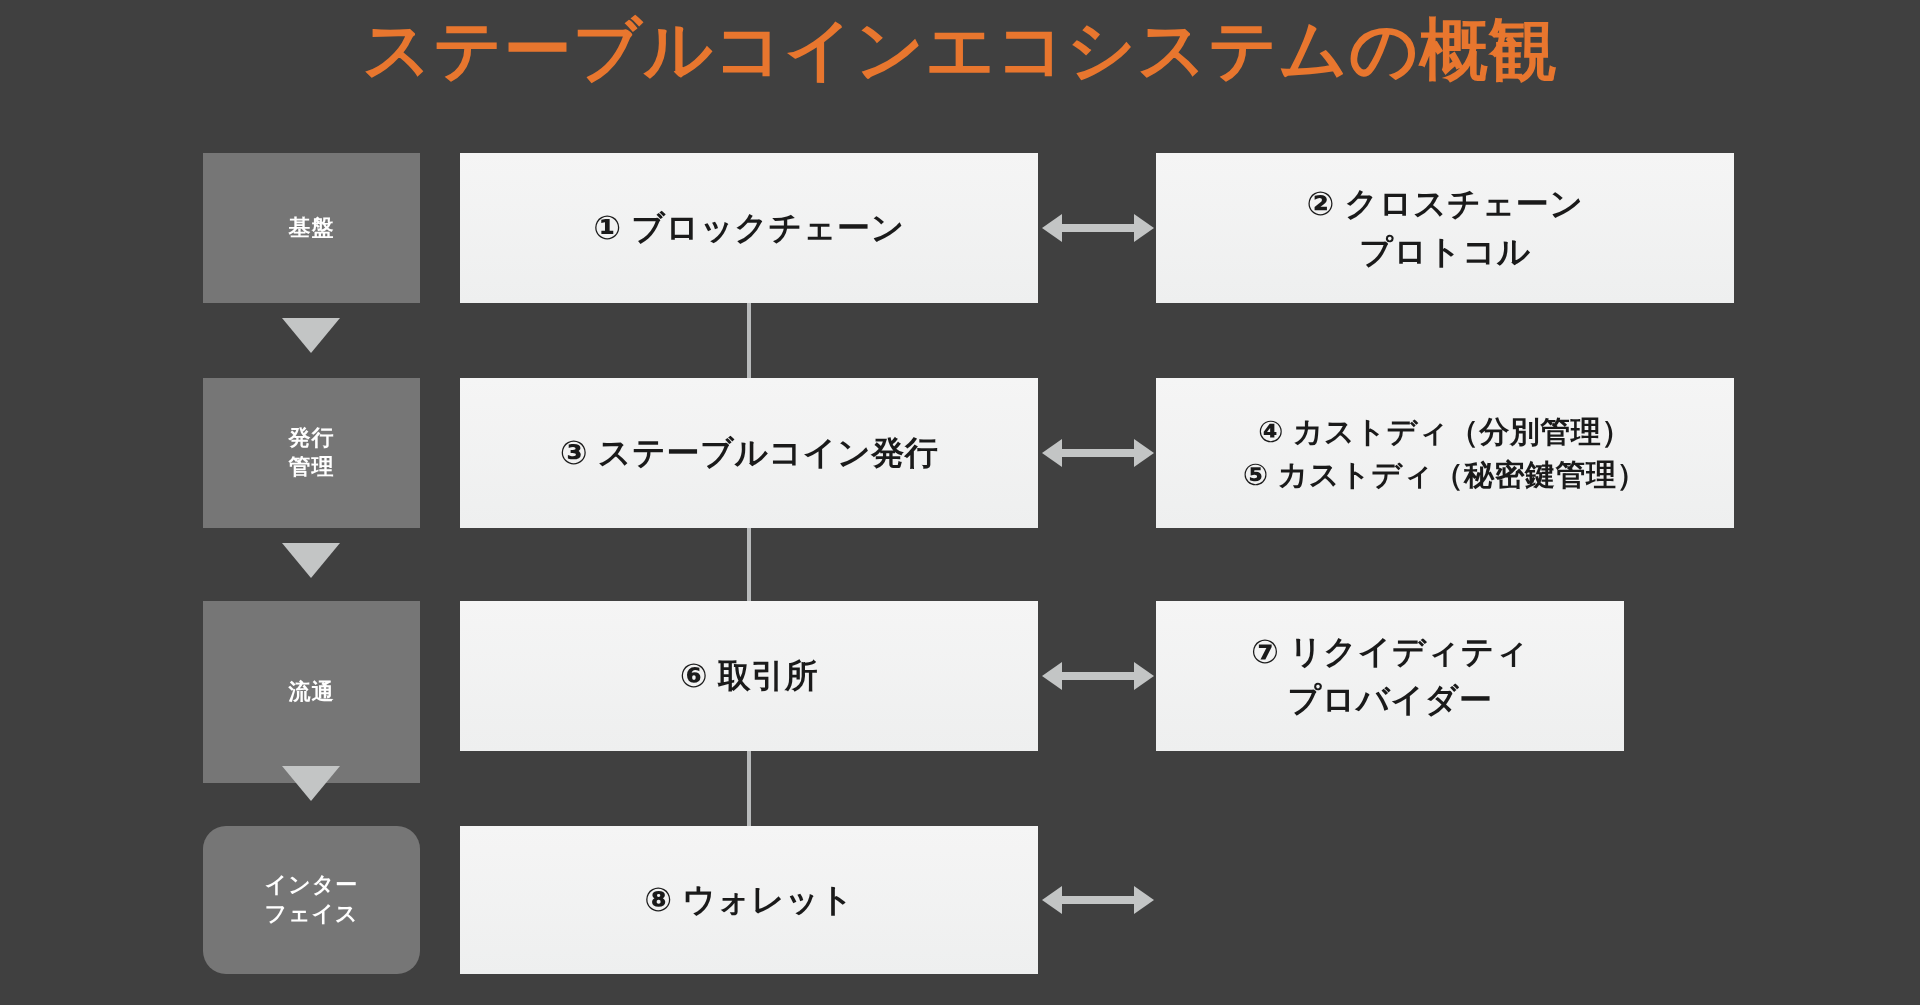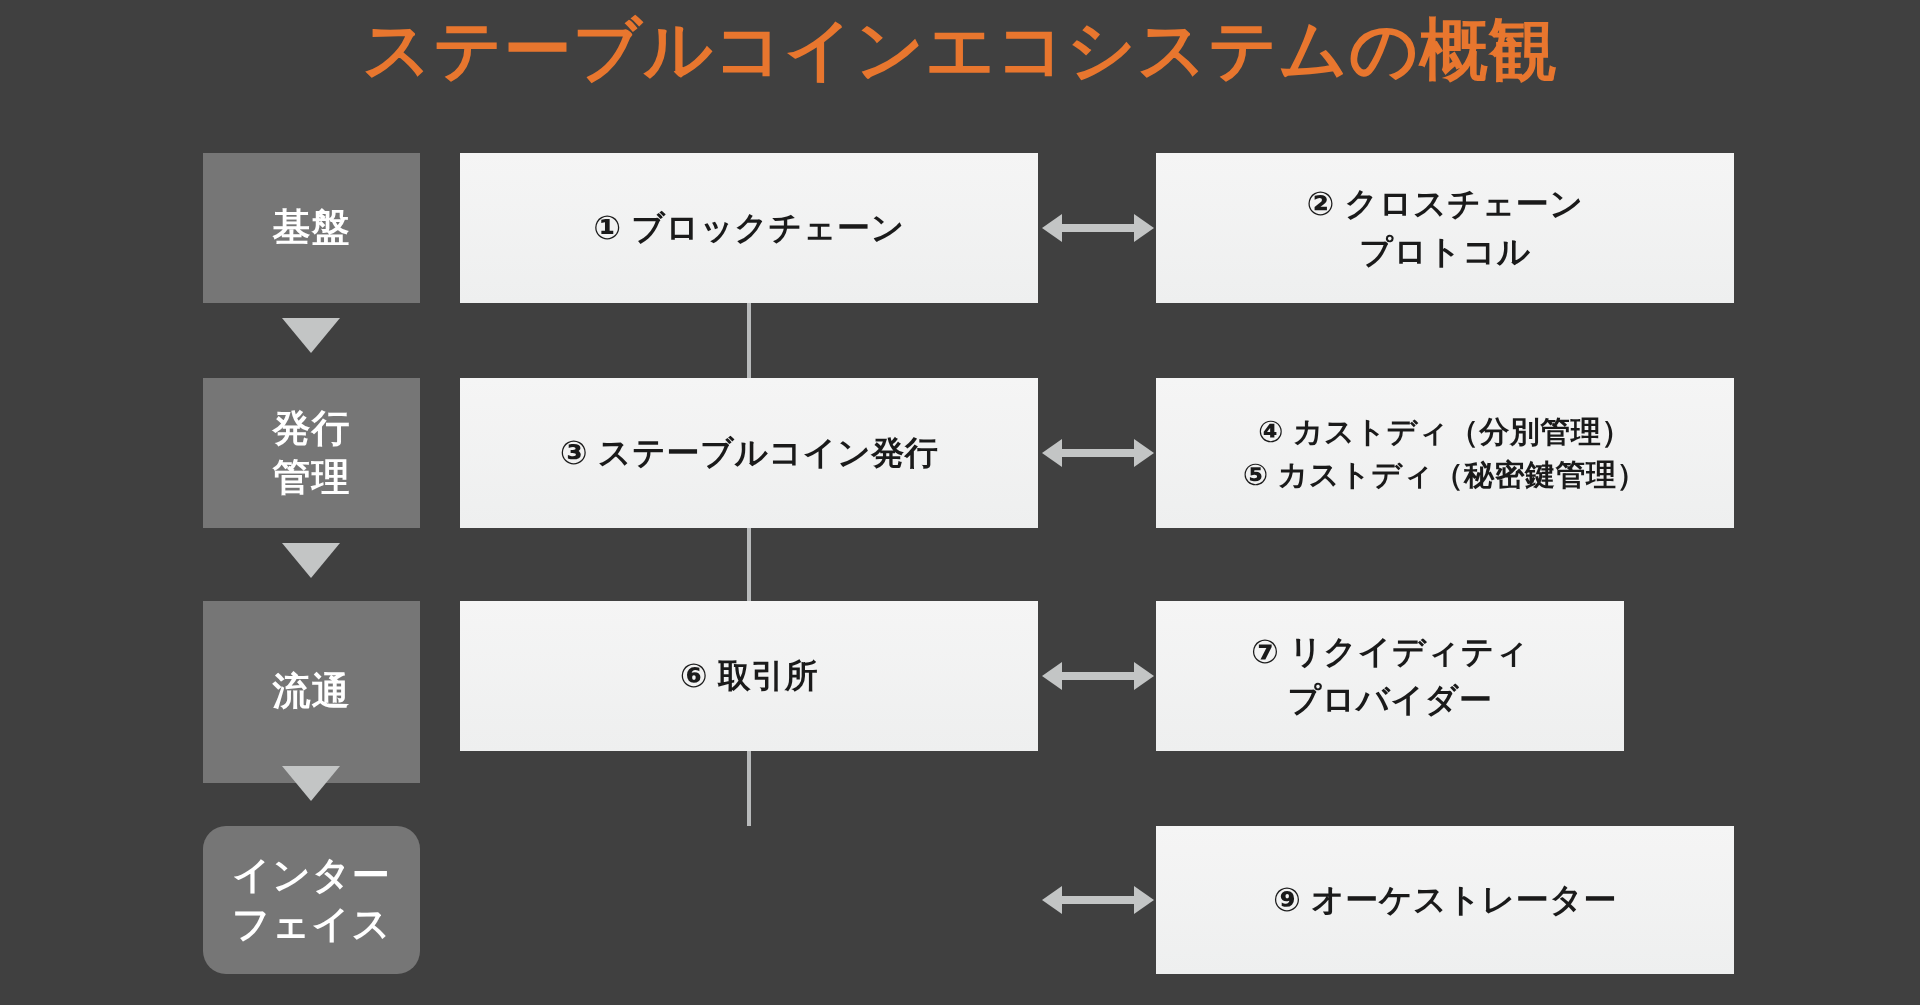--- a/index.html
+++ b/index.html
@@ -34,21 +34,21 @@
     letter-spacing: 1px;
     line-height: 1.15;
     white-space: nowrap;
   }
 
   
   .stage-box {
     position: absolute;
     background: #767676;
     color: #ffffff;
-    font-size: 38px;
+    font-size: 22px;
     font-weight: 700;
     line-height: 1.3;
     display: flex;
     align-items: center;
     justify-content: center;
     text-align: center;
     letter-spacing: 1px;
   }
   .stage-box span { display: block; white-space: pre-line; }
 
@@ -186,24 +186,24 @@
     <span class="shaft"></span>
     <span class="head-l"></span>
     <span class="head-r"></span>
   </div>
 
   <div class="comp-box" style="left:1156px; top:601px; width:468px; height:150px;">
     <span class="lines">⑦ リクイディティ
 プロバイダー</span>
   </div>
 
+  <div class="comp-box" style="left:460px; top:826px; width:578px; height:148px;">
+    <span class="lines">⑧ ウォレット</span>
+  </div>
 
   <div class="h-arrow" style="left:1042px; top:880px; width:112px;">
     <span class="shaft"></span>
     <span class="head-l"></span>
     <span class="head-r"></span>
   </div>
 
-  <div class="comp-box" style="left:1156px; top:826px; width:578px; height:148px;">
-    <span class="lines">⑨ オーケストレーター</span>
-  </div>
 
 </div>
 
 </body></html>

